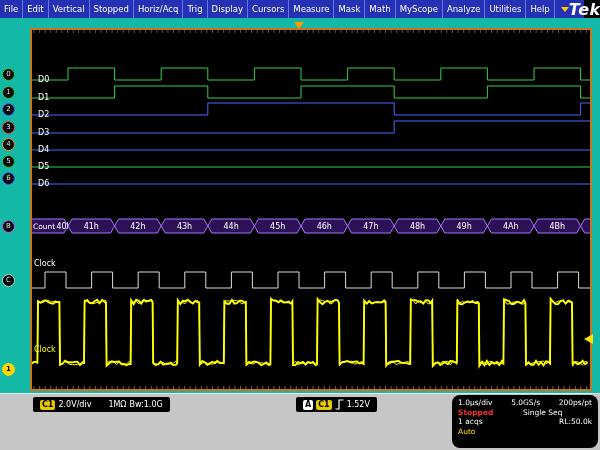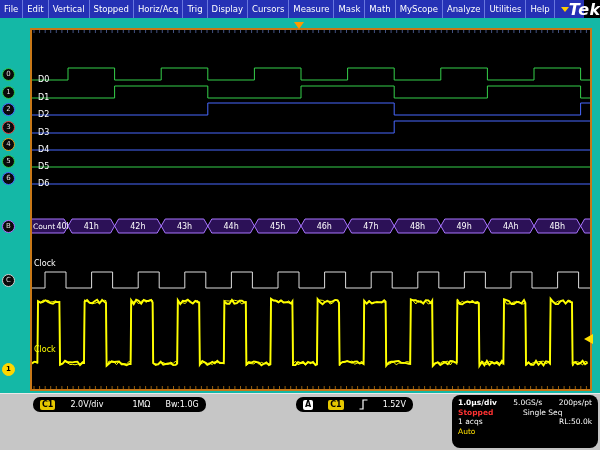--- a/index.html
+++ b/index.html
@@ -31,30 +31,30 @@
                color:#ddd;font-size:7px;line-height:11px;text-align:center;
                border:1.5px solid #888;box-sizing:border-box;}
   .analog-marker{background:#ffd700;color:#000;font-weight:bold;}
   .level-arrow{position:absolute;left:584px;width:0;height:0;
                border-top:5px solid transparent;border-bottom:5px solid transparent;
                border-right:9px solid #ffe000;}
 
   
   .statusbar{position:absolute;left:0;top:393px;width:600px;height:57px;
              background:var(--c-statusbar_gray,#c6c6c6);border-top:1px solid #e9e9e9;color:#fff;}
-  .ro-box{position:absolute;top:3px;height:15px;background:#000;border-radius:7px;
-          display:flex;align-items:center;gap:15px;padding:0 7px;font-size:8px;white-space:nowrap;}
+  .ro-box{position:absolute;top:3px;height:15px;background:#000;border-radius:2px;
+          display:flex;align-items:center;gap:3px;padding:0 7px;font-size:8px;white-space:nowrap;}
   .badge{background:var(--c-badge_yellow,#e6c800);color:#000;font-size:8px;font-weight:bold;
          padding:0 2px;border-radius:2px;line-height:10px;}
   .badge-a{background:#fff;}
   .gap-l{margin-left:14px;}
   .acq-box{position:absolute;left:452px;top:1px;width:146px;height:53px;background:#000;
            border-radius:8px;box-sizing:border-box;padding:3px 6px 2px 6px;font-size:7.5px;}
   .acq-line{display:flex;justify-content:space-between;line-height:9.6px;}
-  .hl{font-weight:bold;}
+  .hl{font-weight:normal;}
   .stopped{color:var(--c-stopped_red,#ff3232);font-weight:bold;}
   .auto{color:var(--c-auto_yellow,#ffe000);}
 </style>
 </head>
 <body>
 
 <div class="screen">
 
   <div class="menubar">
     <div id="menu-items">

